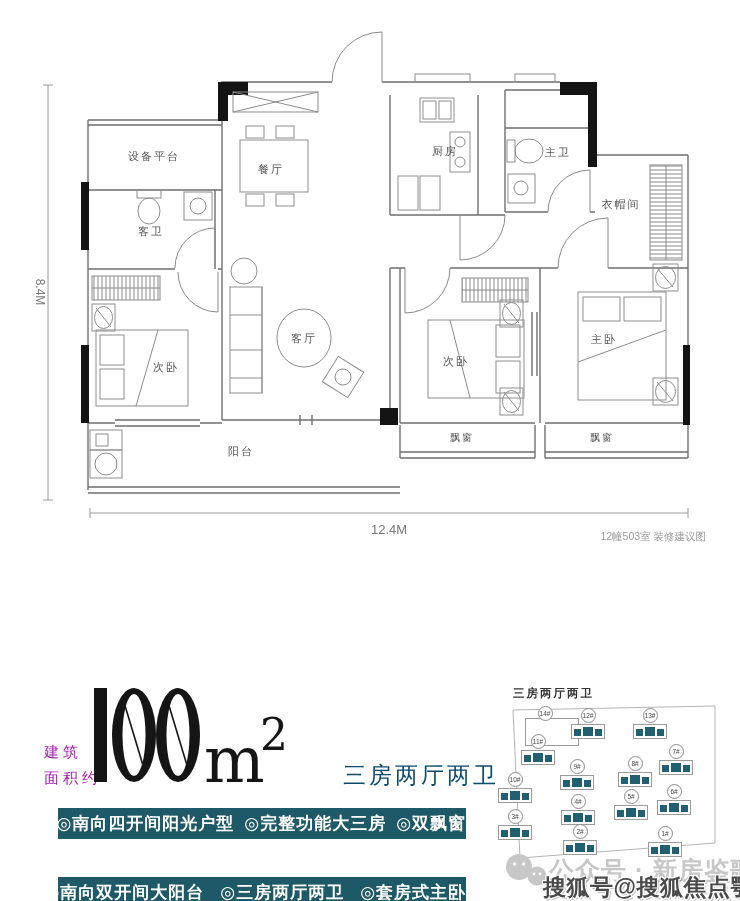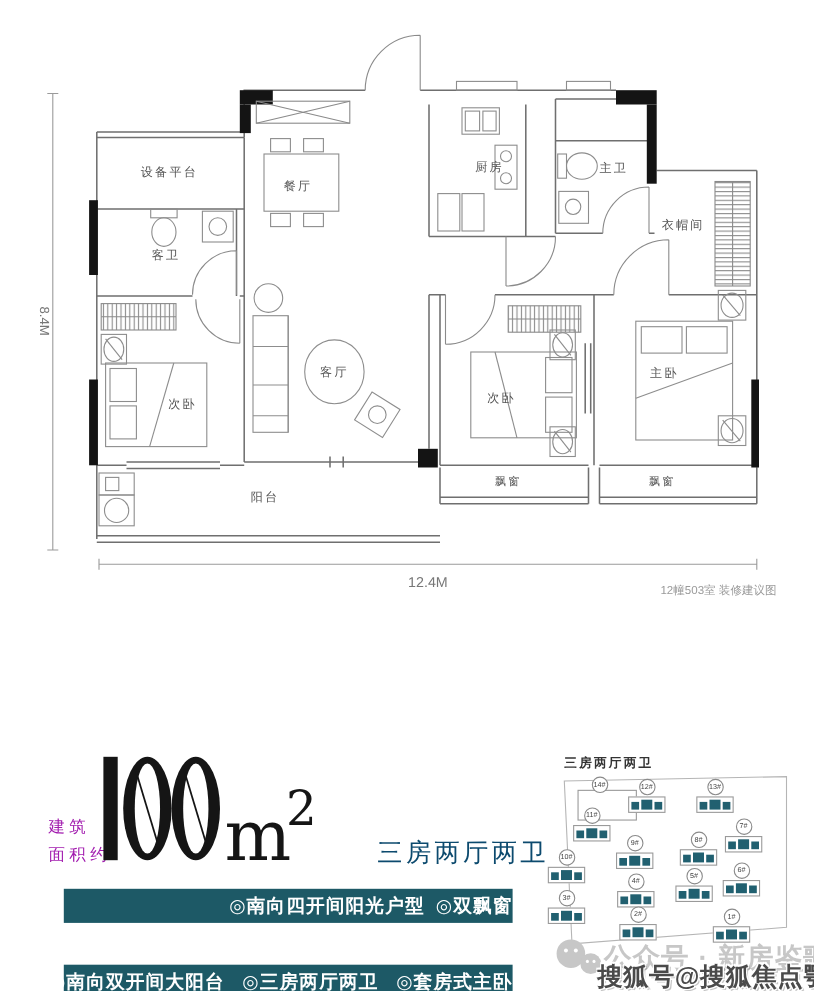--- a/index.html
+++ b/index.html
@@ -240,20 +240,21 @@
     </g>
     <text x="112" y="96" font-size="64" font-family="DejaVu Serif, Liberation Serif, serif" fill="#151515">m</text>
     <text x="168" y="64" font-size="44" font-family="DejaVu Serif, Liberation Serif, serif" fill="#151515">2</text>
   </svg>
 </div>
 
 <div class="layout-type">三房两厅两卫</div>
 
 <div class="banner r1">
   <span>◎南向四开间阳光户型</span>
+  <span>◎完整功能大三房</span>
   <span>◎双飘窗</span>
 </div>
 <div class="banner r2">
   <span>◎南向双开间大阳台</span>
   <span>◎三房两厅两卫</span>
   <span>◎套房式主卧</span>
 </div>
 
 <div class="dist">
   <svg class="dist-box" width="245" height="200">

